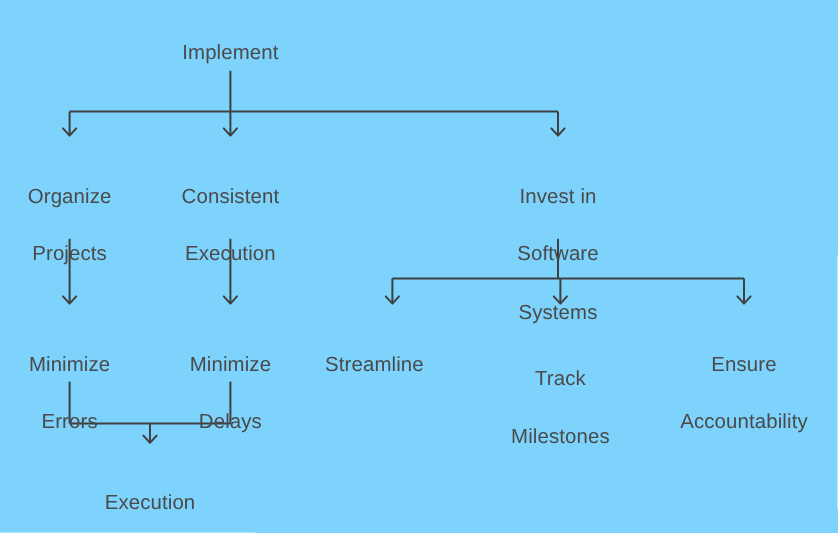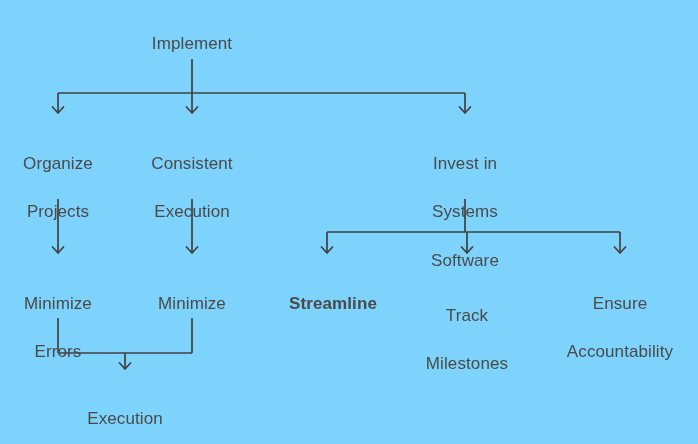--- a/index.html
+++ b/index.html
@@ -92,34 +92,35 @@
     <span class="node-line">Projects</span>
   </div>
 
   <div class="node" style="left:72px; width:240px; top:128px;">
     <span class="node-line">Consistent</span>
     <span class="node-line">Execution</span>
   </div>
 
   <div class="node" style="left:345px; width:240px; top:128px;">
     <span class="node-line">Invest in</span>
+    <span class="node-line">Software</span>
     <span class="node-line">Systems</span>
-    <span class="node-line">Software</span>
   </div>
 
   <div class="node" style="left:-62px; width:240px; top:268px;">
     <span class="node-line">Minimize</span>
     <span class="node-line">Errors</span>
   </div>
 
   <div class="node" style="left:72px; width:240px; top:268px;">
     <span class="node-line">Minimize</span>
+    <span class="node-line">Delays</span>
   </div>
 
-  <div class="node" style="left:213px; width:240px; top:268px;font-weight:bold;">
+  <div class="node" style="left:192px; width:240px; top:268px;">
     <span class="node-line">Streamline</span>
   </div>
 
   <div class="node" style="left:347px; width:240px; top:280px;">
     <span class="node-line">Track</span>
     <span class="node-line">Milestones</span>
   </div>
 
   <div class="node" style="left:500px; width:240px; top:268px;">
     <span class="node-line">Ensure</span>

